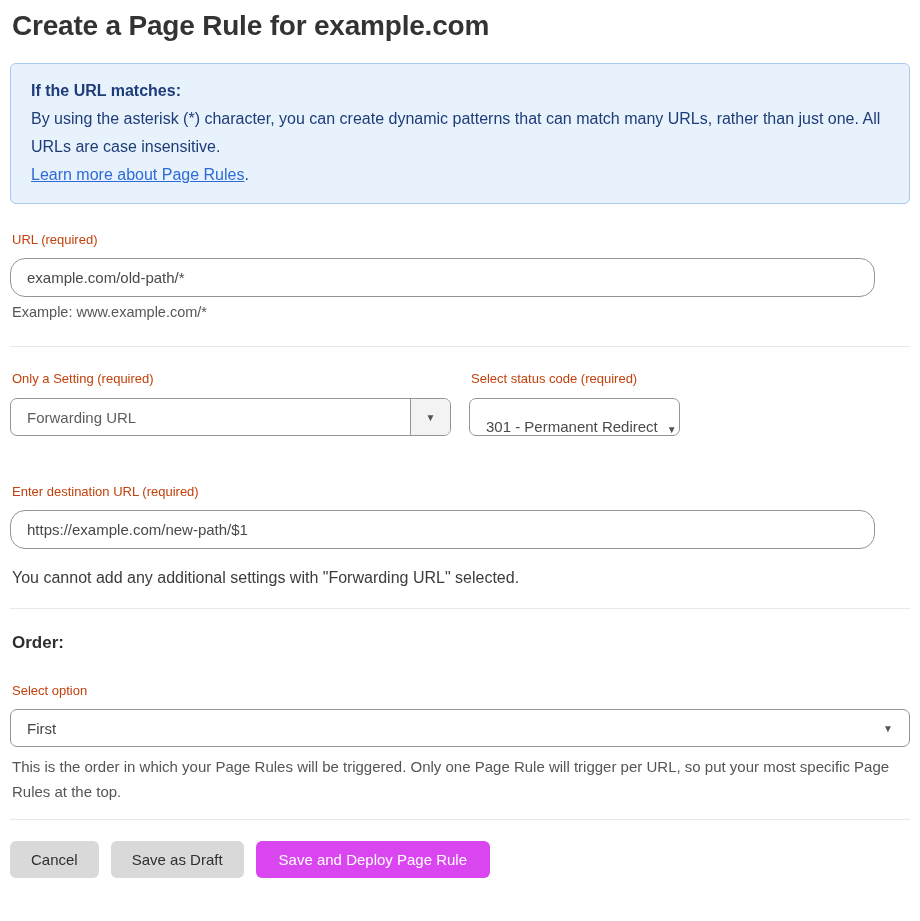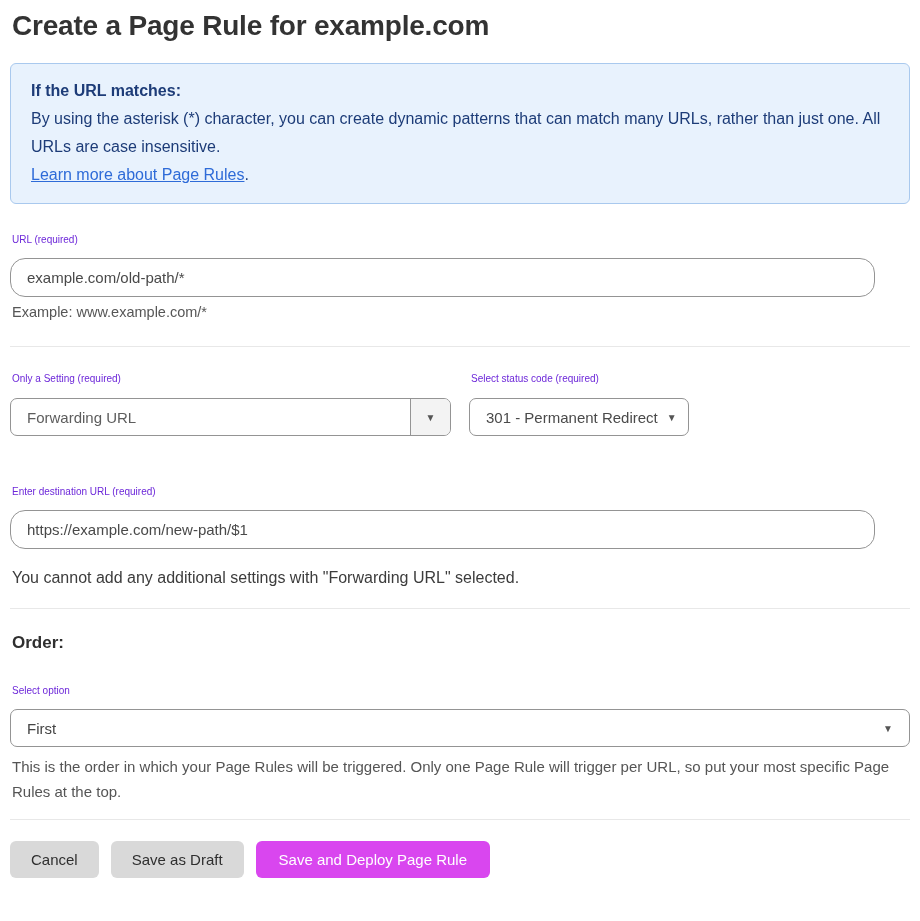--- a/index.html
+++ b/index.html
@@ -41,22 +41,22 @@
   .banner-link {
     color: #2e6bd8;
     text-decoration: underline;
     cursor: pointer;
   }
   .banner-link-suffix { color: #1d3c78; }
 
   .field-label {
     margin-top: 26px;
     margin-left: 2px;
-    font-size: 10px;
-    color: #6d28d9;
+    font-size: 13px;
+    color: #c2410c;
     line-height: 20px;
   }
 
   .text-input {
     display: block;
     width: 865px;
     height: 39px;
     margin-top: 8px;
     border: 1px solid #949494;
     border-radius: 15px;
@@ -122,27 +122,27 @@
     display: flex;
     align-items: center;
     justify-content: center;
     font-size: 10px;
     color: #555555;
     cursor: pointer;
   }
 
   .select-compact {
     display: inline-flex;
-    align-items: center;
+    align-items: flex-end;
     gap: 9px;
     height: 38px;
     margin-top: 9px;
     border: 1px solid #949494;
     border-radius: 7px;
-    padding: 0 11px 0 16px;
+    padding: 0 2px 0 16px;
     background: #ffffff;
     font-size: 15px;
     color: #4a4a4a;
     cursor: pointer;
   }
   .select-compact .arrow { font-size: 10px; color: #555555; }
 
   .note-text {
     margin-top: 18px;
     margin-left: 2px;

